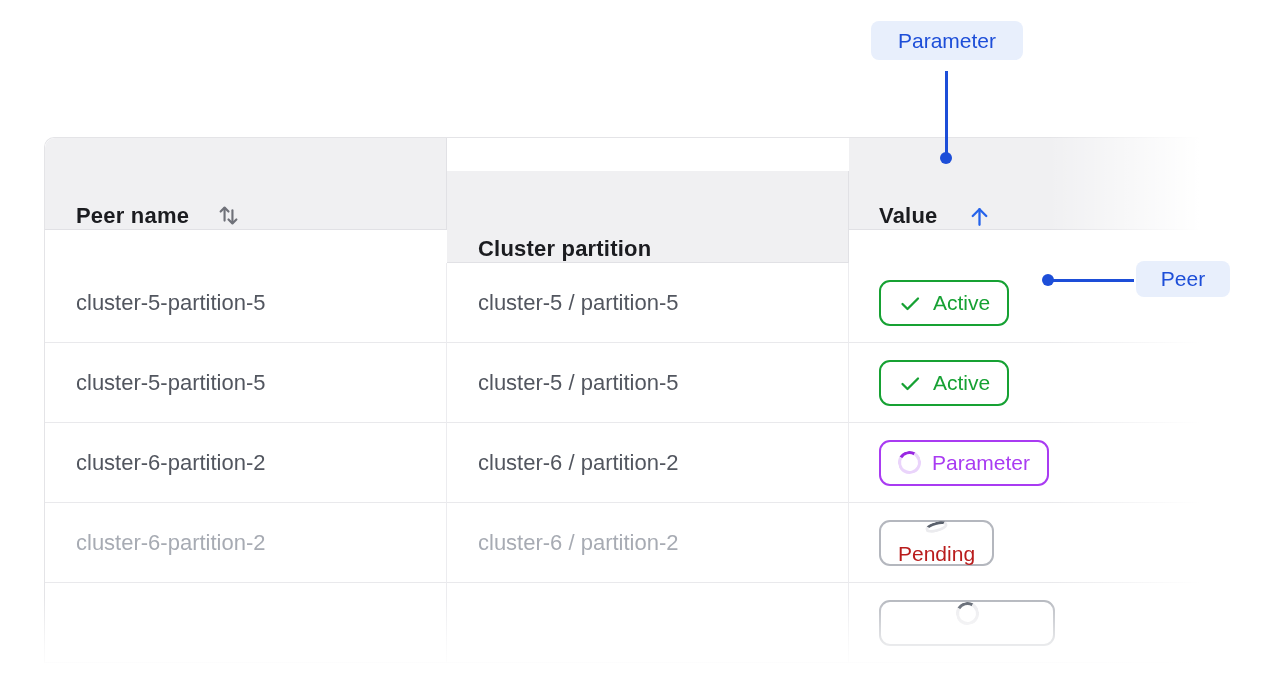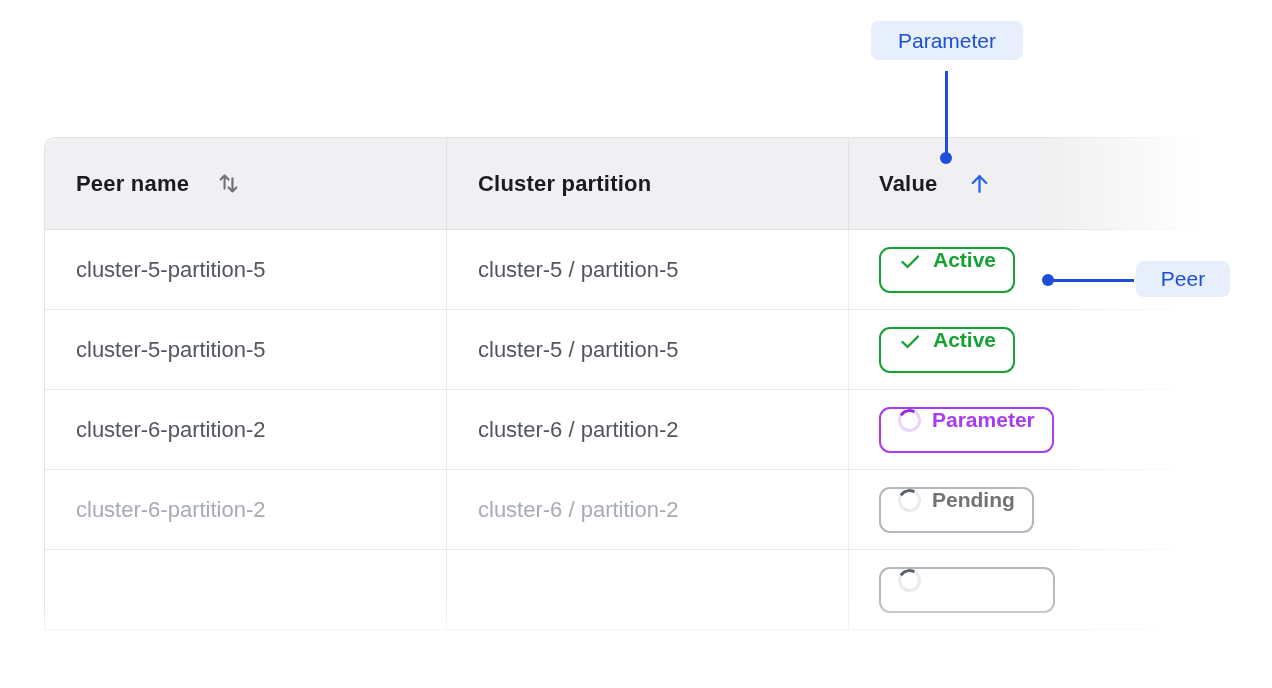--- a/index.html
+++ b/index.html
@@ -19,45 +19,45 @@
   }
   .trow { display:flex; }
   .cell { box-sizing:border-box; display:flex; align-items:center; }
   .c1 { width:402px; border-right:1px solid #ececef; padding-left:31px; }
   .c2 { width:402px; border-right:1px solid #ececef; padding-left:31px; }
   .c3 { width:403px; padding-left:30px; }
 
   .thead .cell {
     height:92px; background:#f0f0f2;
     border-bottom:1px solid #e1e1e5;
-    font-size:22px; font-weight:700; color:#1b1c20; letter-spacing:.2px;
+    font-size:22px; font-weight:700; color:#1b1c20; letter-spacing:.2px;align-items:flex-end;
   }
   .thead .c1 { border-top-left-radius:10px; border-right-color:#e1e1e5; }
-  .thead .c2 { border-right-color:#e1e1e5; }
+  .thead .c2 { border-right-color:#e1e1e5;margin-top:33px; }
 
   .tbody .cell {
     height:80px; background:#ffffff;
     border-bottom:1px solid #e9e9ec;
     font-size:22px; color:#52565f;
   }
   .trow.dim .cell { color:#a7abb3; }
 
   .sort-icon { margin-left:26px; display:inline-flex; }
   .asc-icon  { margin-left:30px; display:inline-flex; }
 
   
   .badge {
-    display:inline-flex; gap:11px;
+    display:inline-flex; align-items:center; gap:11px;
     height:46px; box-sizing:border-box; padding:0 17px;
     border:2px solid; border-radius:11px;
-    font-size:21px; font-weight:700; background:#fff; line-height:1;
+    font-size:21px; font-weight:400; background:#fff; line-height:1;
   }
   .badge.active   { border-color:var(--status-active,#16a133);   color:var(--status-active,#16a133); }
   .badge.starting { border-color:var(--status-starting,#a93bf2); color:var(--status-starting,#a93bf2); }
-  .badge.pending  { border-color:#b4b7be; color:#737373; }
+  .badge.pending  { border-color:#b4b7be; color:#b91c1c;flex-direction:column; }
   .badge.ghost    { min-width:176px; }
 
   .check-icon { display:inline-flex; }
   .spinner {
     width:23px; height:23px; box-sizing:border-box;
     border-radius:50%; border:3.5px solid; transform:rotate(-15deg);
   }
   .badge.starting .spinner { border-color:#ead4fb; border-top-color:#9927e2; }
   .badge.pending  .spinner { border-color:#ebebee; border-top-color:#5a616c; }
 

